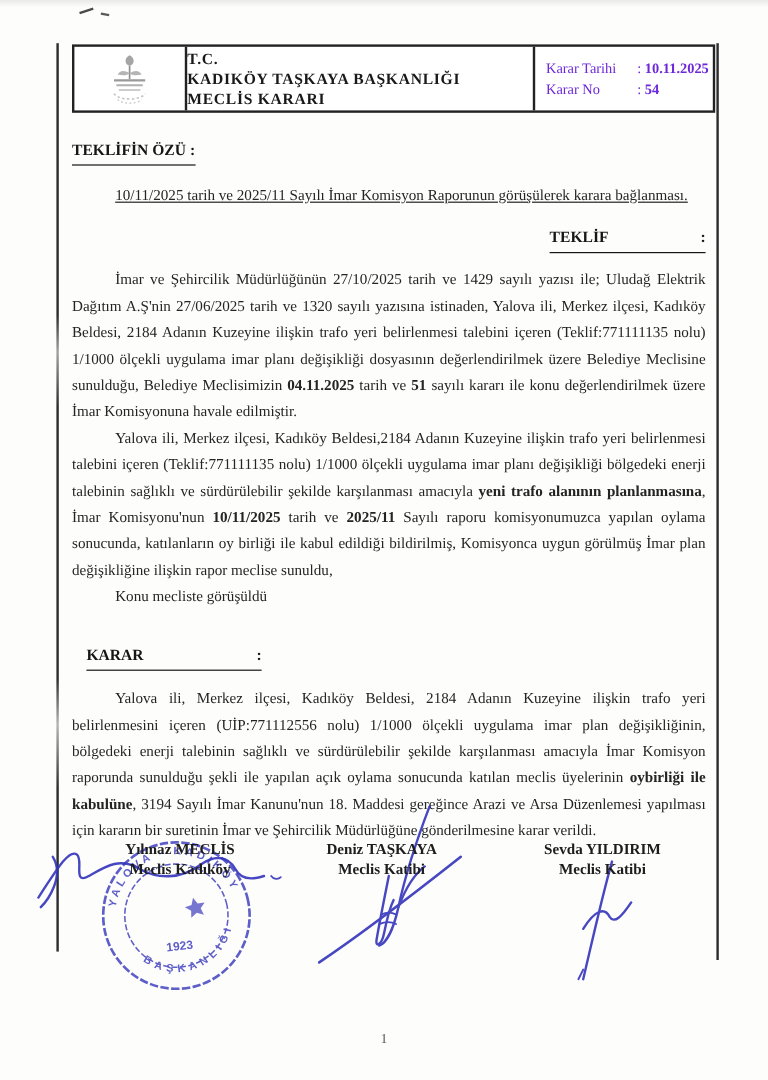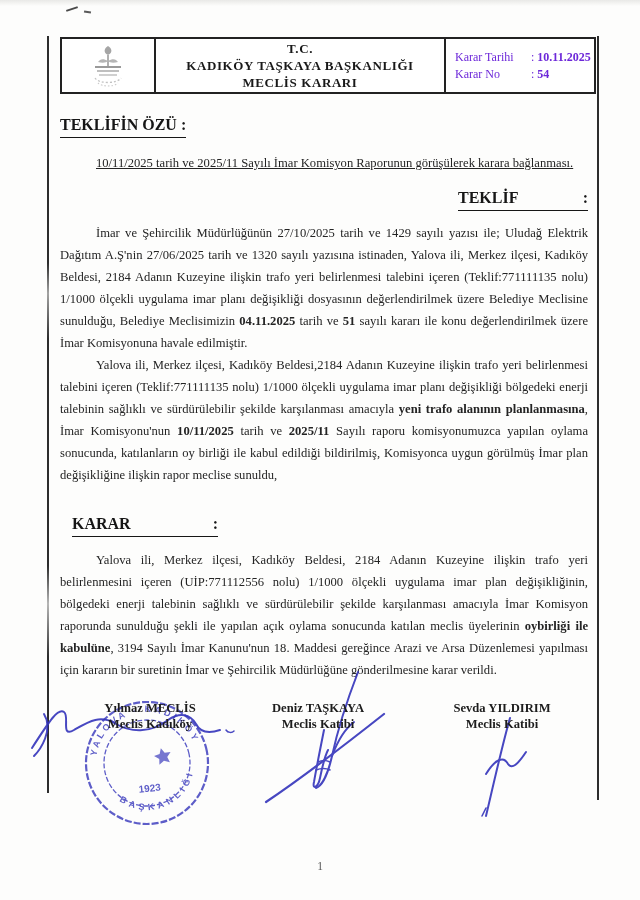--- a/index.html
+++ b/index.html
@@ -15,32 +15,32 @@
     background:linear-gradient(#2d2d2d 0%,#2d2d2d 30%,#55555588 34%,#2d2d2d 40%,#2d2d2d 70%,#66666677 75%,#2d2d2d 82%,#2d2d2d 100%);}
   .page-line-right{position:absolute;left:597px;top:36px;width:2px;height:764px;background:#2d2d2d;}
   .artifact1{position:absolute;left:66px;top:8px;width:12px;height:2px;background:#4a4a4a;transform:rotate(-18deg);}
   .artifact2{position:absolute;left:84px;top:11px;width:7px;height:2px;background:#5a5a5a;transform:rotate(10deg);}
 
   
   .header-box{position:absolute;left:60px;top:37px;width:536px;height:57px;
     border:2px solid #222;display:flex;box-sizing:border-box;background:#fff;}
   .hcell{box-sizing:border-box;}
   .hcell-logo{width:94px;border-right:2px solid #222;display:flex;align-items:center;justify-content:center;}
-  .hcell-title{flex:1;border-right:2px solid #222;display:flex;flex-direction:column;align-items:center;justify-content:center;
+  .hcell-title{flex:1;border-right:2px solid #222;display:flex;flex-direction:column;align-items:flex-start;justify-content:center;
     font-weight:bold;font-size:13px;line-height:17px;letter-spacing:.6px;color:#191919;text-align:center;}
   .hcell-meta{width:148px;display:flex;flex-direction:column;justify-content:center;padding-left:9px;
     font-size:12px;line-height:17px;color:#6d28d9;}
   .meta-row{display:flex;white-space:nowrap;}
   .meta-label{width:76px;display:inline-block;}
   .meta-colon{margin-right:3px;}
   .meta-value{font-weight:bold;}
 
   
   .content{position:absolute;left:60px;top:108px;width:528px;font-size:12.6px;line-height:22px;color:#242424;}
-  .heading{font-weight:bold;font-size:16px;color:#161616;margin:0;}
+  .heading{font-weight:bold;font-size:13px;color:#161616;margin:0;}
   .u{border-bottom:1.8px solid #161616;padding-bottom:1px;display:inline-block;}
   .heading-split{display:inline-flex;justify-content:space-between;border-bottom:1.8px solid #161616;padding-bottom:1px;}
   .w-teklif{width:130px;}
   .w-karar{width:146px;}
   p.para{margin:0;text-align:justify;text-indent:36px;}
   .b{font-weight:bold;}
   #ozu-heading{margin-top:6px;}
   #ozu-text{margin-top:14px;text-align:left;text-decoration:underline;}
   #teklif-heading{margin-top:13px;text-align:right;}
   #teklif-p1{margin-top:11px;}
@@ -123,20 +123,21 @@
   </div>
 
   <p id="teklif-p1" class="para">
     <span>İmar ve Şehircilik Müdürlüğünün 27/10/2025 tarih ve 1429 sayılı yazısı ile; Uludağ Elektrik Dağıtım A.Ş'nin 27/06/2025 tarih ve 1320 sayılı yazısına istinaden, Yalova ili, Merkez ilçesi, Kadıköy Beldesi, 2184 Adanın Kuzeyine ilişkin trafo yeri belirlenmesi talebini içeren (Teklif:771111135 nolu) 1/1000 ölçekli uygulama imar planı değişikliği dosyasının değerlendirilmek üzere Belediye Meclisine sunulduğu, Belediye Meclisimizin </span><span class="b">04.11.2025</span><span> tarih ve </span><span class="b">51</span><span> sayılı kararı ile konu değerlendirilmek üzere İmar Komisyonuna  havale edilmiştir.</span>
   </p>
 
   <p id="teklif-p2" class="para">
     <span>Yalova ili, Merkez ilçesi, Kadıköy Beldesi,2184 Adanın Kuzeyine ilişkin trafo yeri belirlenmesi talebini içeren (Teklif:771111135 nolu) 1/1000 ölçekli uygulama imar planı değişikliği bölgedeki enerji talebinin sağlıklı ve sürdürülebilir  şekilde karşılanması amacıyla </span><span class="b">yeni trafo alanının planlanmasına</span><span>,  İmar Komisyonu'nun </span><span class="b">10/11/2025</span><span> tarih ve </span><span class="b">2025/11</span><span> Sayılı raporu komisyonumuzca yapılan oylama sonucunda, katılanların oy birliği ile kabul edildiği bildirilmiş, Komisyonca uygun görülmüş İmar plan değişikliğine ilişkin rapor meclise sunuldu,</span>
   </p>
 
+  <p id="konu-line">Konu mecliste görüşüldü</p>
 
   <div id="karar-heading" class="heading">
     <span class="heading-split w-karar">
       <span>KARAR</span>
       <span>:</span>
     </span>
   </div>
 
   <p id="karar-p" class="para">
     <span>Yalova ili, Merkez ilçesi, Kadıköy Beldesi, 2184 Adanın Kuzeyine ilişkin trafo yeri belirlenmesini içeren (UİP:771112556 nolu) 1/1000 ölçekli uygulama imar plan değişikliğinin, bölgedeki enerji talebinin sağlıklı ve sürdürülebilir şekilde karşılanması amacıyla İmar Komisyon raporunda sunulduğu şekli ile yapılan açık oylama sonucunda katılan meclis üyelerinin </span><span class="b">oybirliği ile kabulüne</span><span>, 3194 Sayılı İmar Kanunu'nun 18. Maddesi gereğince Arazi ve Arsa Düzenlemesi yapılması için kararın bir suretinin İmar ve Şehircilik Müdürlüğüne gönderilmesine karar  verildi.</span>

